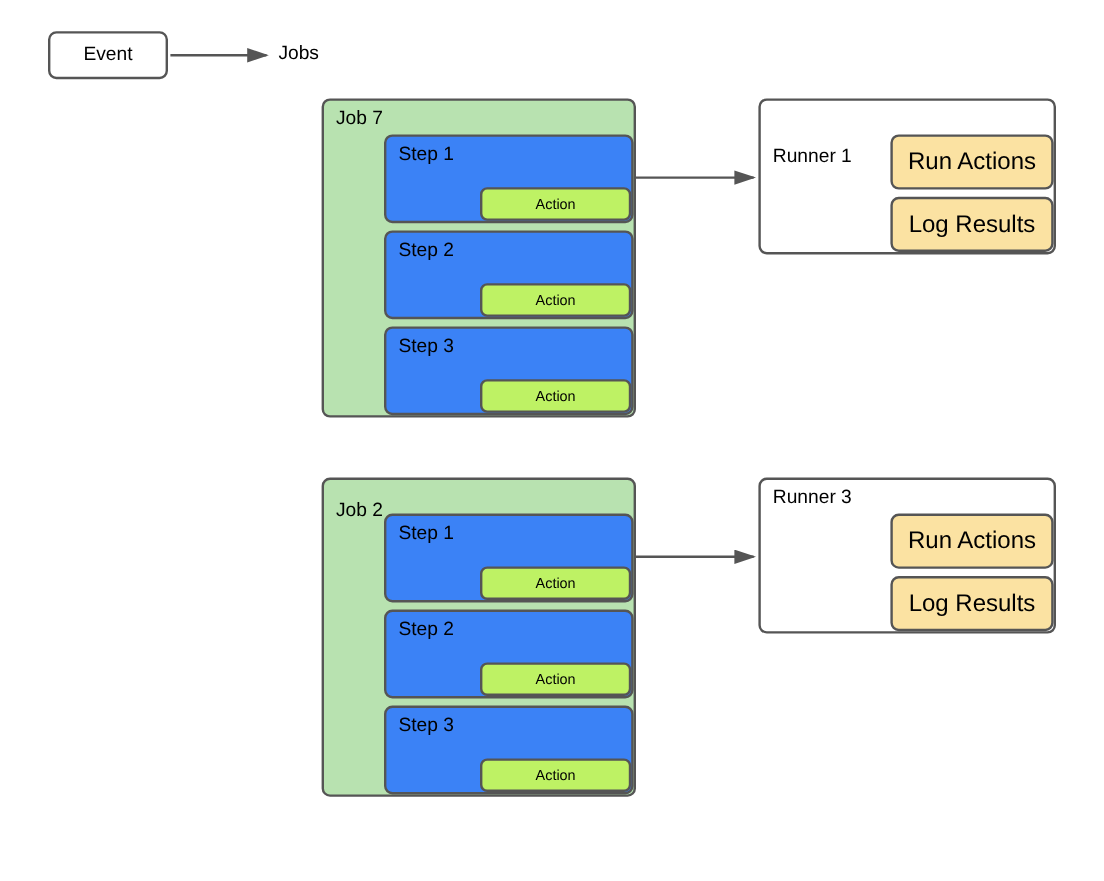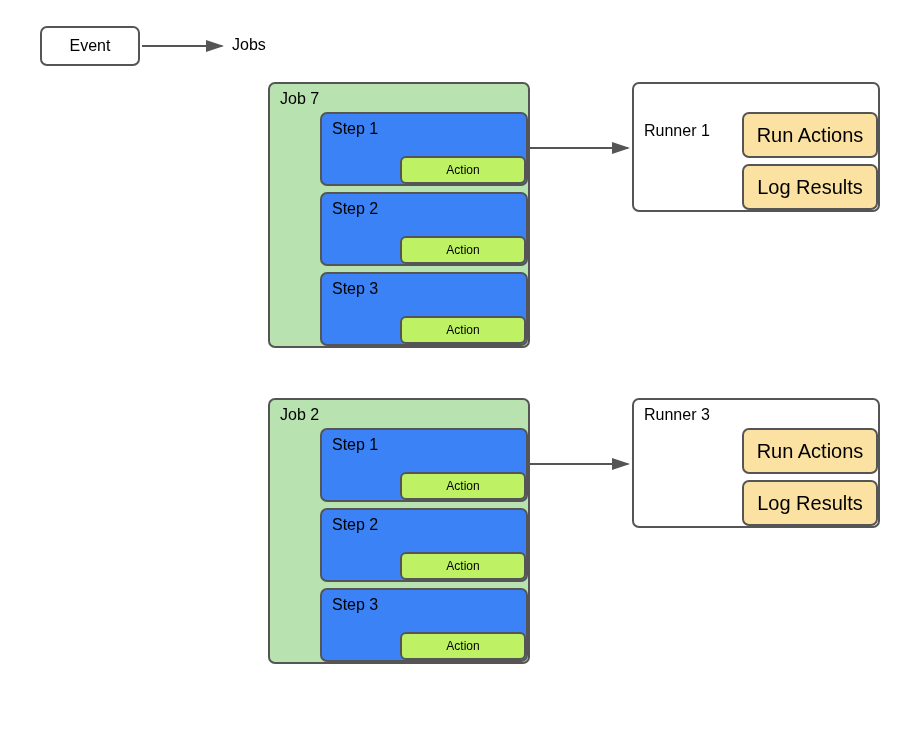--- a/index.html
+++ b/index.html
@@ -101,21 +101,21 @@
     <div class="lbl" style="left:10px; top:6px;">Step 2</div>
   </div>
   <div class="action-box" style="left:400px; top:236px; width:126px; height:28px;">Action</div>
 
   <div class="step-box" style="left:320px; top:272px; width:208px; height:74px;">
     <div class="lbl" style="left:10px; top:6px;">Step 3</div>
   </div>
   <div class="action-box" style="left:400px; top:316px; width:126px; height:28px;">Action</div>
 
   <div class="job-box" style="left:268px; top:398px; width:262px; height:266px;">
-    <div class="lbl" style="left:10px; top:6px;">Job 2</div>
+    <div class="lbl" style="left:10px; top:17px;">Job 2</div>
   </div>
 
   <div class="step-box" style="left:320px; top:428px; width:208px; height:74px;">
     <div class="lbl" style="left:10px; top:6px;">Step 1</div>
   </div>
   <div class="action-box" style="left:400px; top:472px; width:126px; height:28px;">Action</div>
 
   <div class="step-box" style="left:320px; top:508px; width:208px; height:74px;">
     <div class="lbl" style="left:10px; top:6px;">Step 2</div>
   </div>

